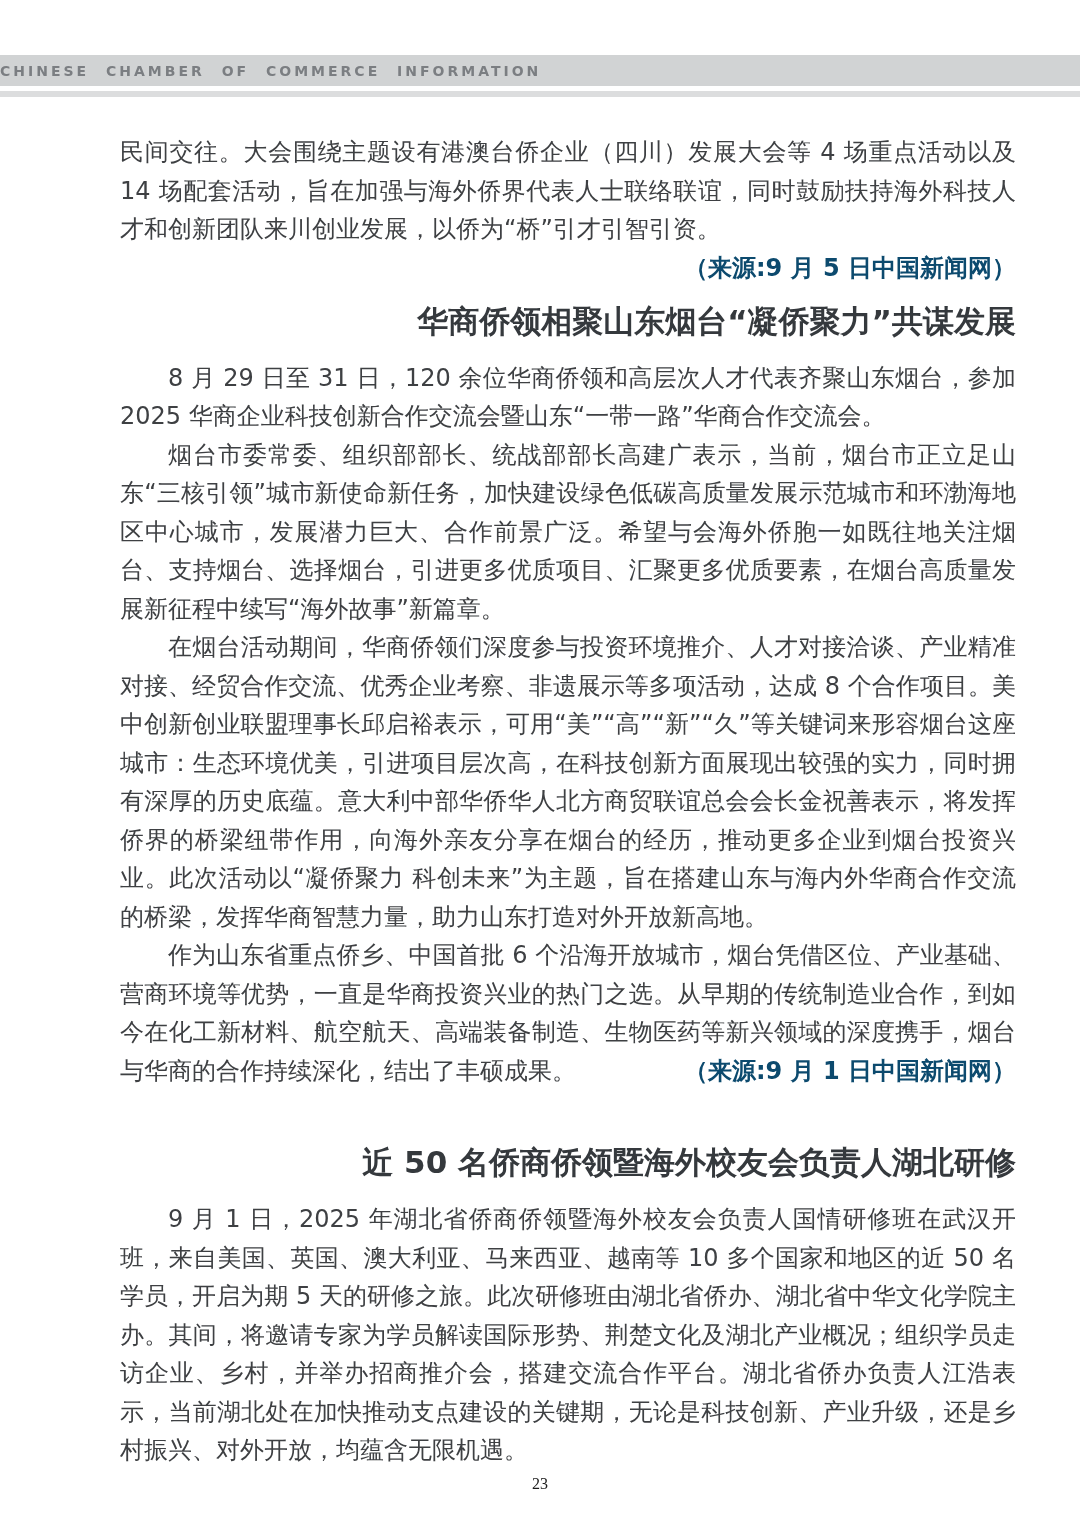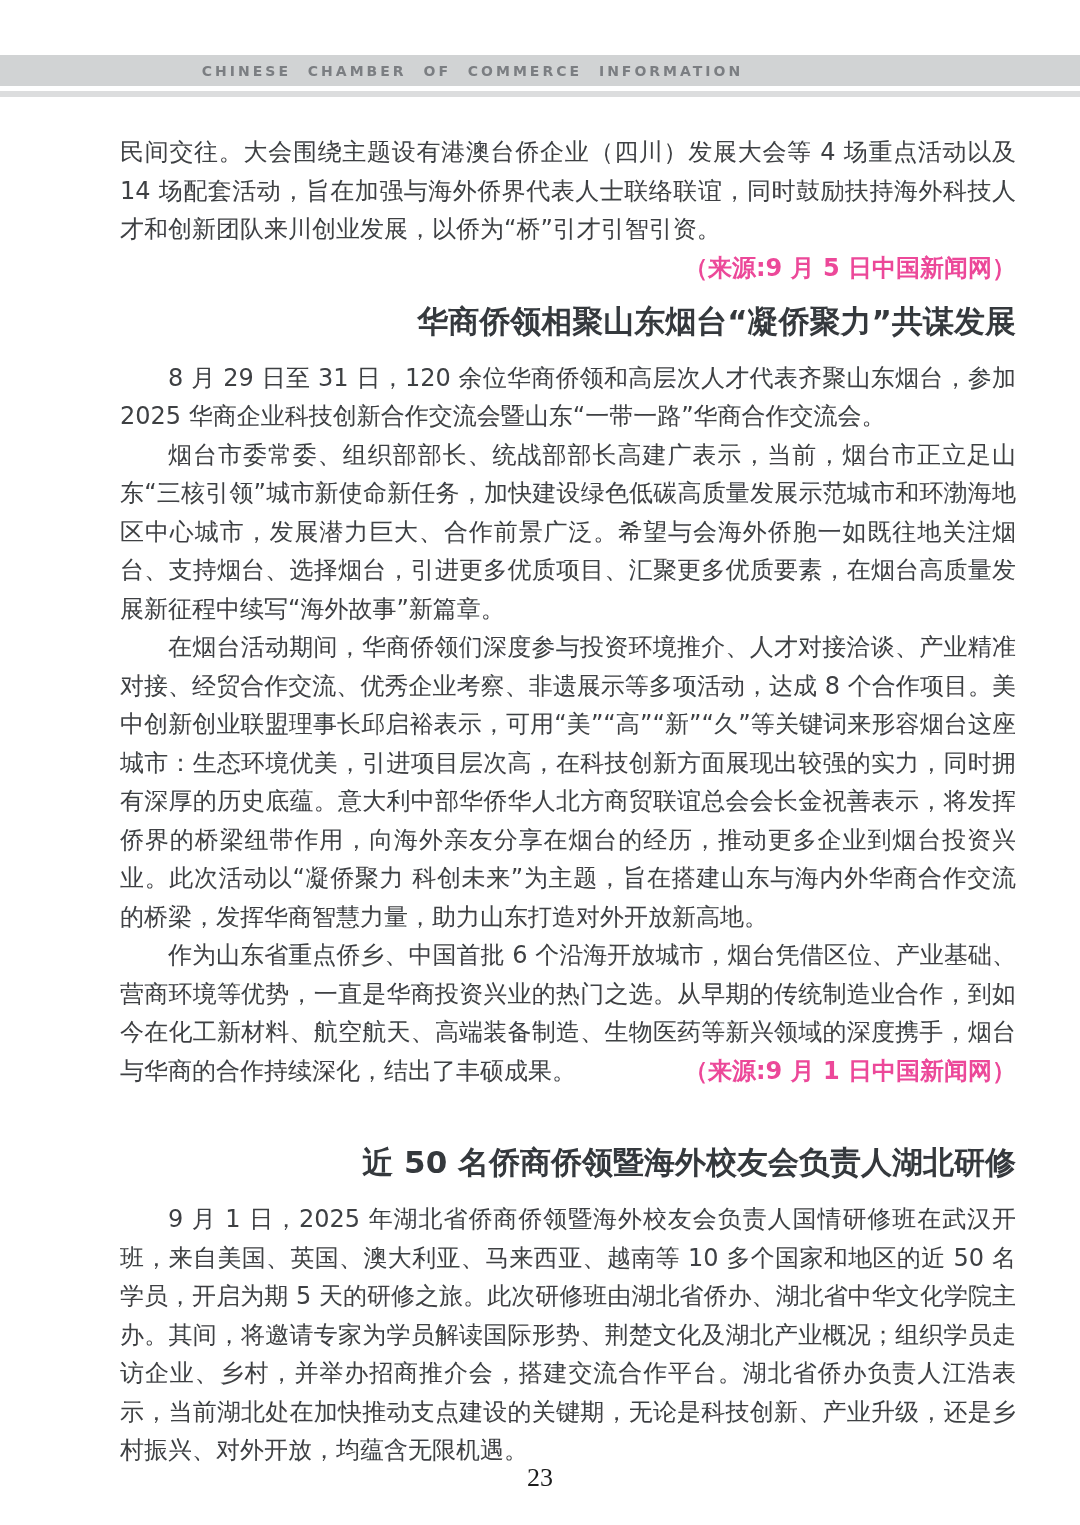--- a/index.html
+++ b/index.html
@@ -15,21 +15,21 @@
     overflow: hidden;
     font-family: "DejaVu Sans", "Liberation Sans", sans-serif;
   }
   
   .header-band {
     margin-top: 55px;
     height: 31px;
     background: #d1d3d4;
     display: flex;
     align-items: center;
-    justify-content: center;
+    justify-content: flex-start;
     padding-right: 135px;
     box-sizing: border-box;
   }
   .banner-text {
     font-size: 14px;
     font-weight: 700;
     letter-spacing: 3px;
     word-spacing: 9px;
     color: #7b7e82;
   }
@@ -52,42 +52,42 @@
     text-justify: inter-ideograph;
     text-indent: 2em;
   }
   p.para.no-indent {
     text-indent: 0;
   }
   .source {
     float: right;
     font-weight: 700;
     text-indent: 0;
-    color: #ec4899;
+    color: #0c4a6e;
   }
   h2.article-title {
     margin: 50px 0 16px 0;
     font-size: 31px;
     line-height: 44px;
     font-weight: 700;
     text-align: right;
     color: #35393d;
     text-indent: 0;
   }
   
   .footer {
     position: absolute;
     bottom: 32px;
     left: 0;
     width: 100%;
     text-align: center;
   }
   .page-number {
     font-family: "Liberation Serif", "DejaVu Serif", serif;
-    font-size: 26px;
+    font-size: 16px;
     color: #1c1c1c;
   }
 </style>
 </head>
 <body>
 
 <div class="page">
 
   <div class="header-band">
     <span class="banner-text">CHINESE CHAMBER OF COMMERCE INFORMATION</span>

